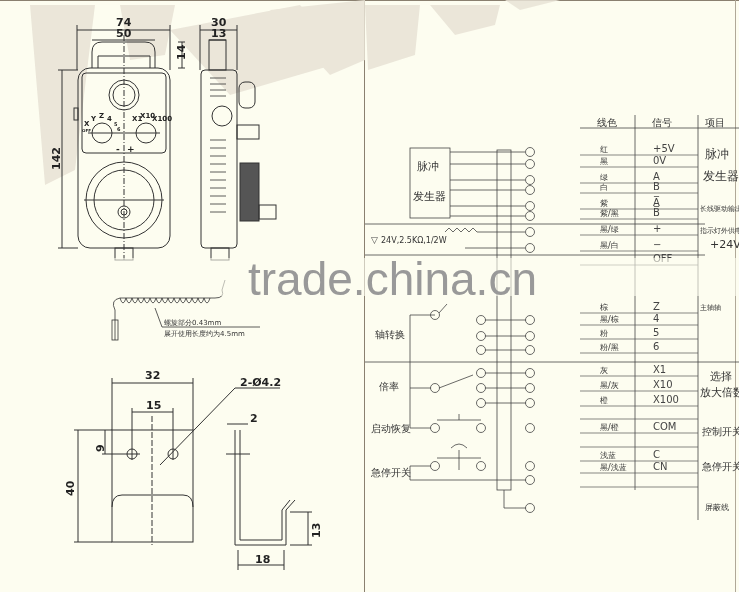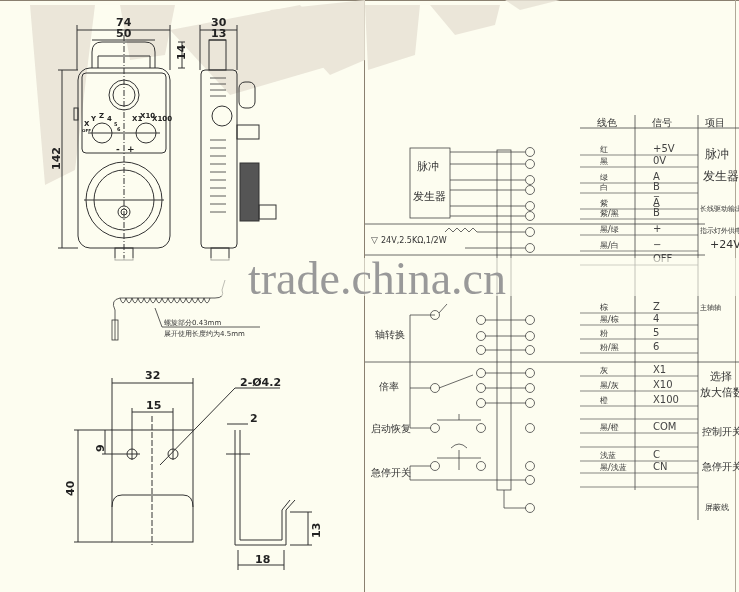--- a/index.html
+++ b/index.html
@@ -6,21 +6,21 @@
   body{width:739px;height:592px;background:#fdfdf0;position:relative;overflow:hidden;font-family:"DejaVu Sans",sans-serif;color:#222;}
   .panel{position:absolute;}
   .divider{position:absolute;left:364px;top:0;width:1px;height:592px;background:#8a8070;}
   .border-top{position:absolute;left:0;top:0;width:739px;height:1px;background:#8a8070;}
   .border-right{position:absolute;right:3px;top:0;width:1px;height:592px;background:#b0a898;}
   svg text{font-family:"DejaVu Sans",sans-serif;}
   .dim{font-weight:bold;font-size:11px;fill:#222;}
   .cn{font-size:10px;fill:#333;}
   .cnsm{font-size:7px;fill:#333;}
   .sig{font-size:10px;fill:#444;font-family:"DejaVu Sans",sans-serif;}
-  .wm{position:absolute;font-family:Liberation Serif, serif;font-size:46px;color:#999;letter-spacing:0px;}
+  .wm{position:absolute;font-family:Liberation Sans, sans-serif;font-size:46px;color:#999;letter-spacing:0px;}
 </style>
 </head>
 <body>
 
 <div class="border-top"></div>
 <div class="divider"></div>
 <div class="border-right"></div>
 
 <svg class="panel" style="left:0;top:0" width="739" height="592">
   <g fill="#e8e3d6" opacity="0.85">

